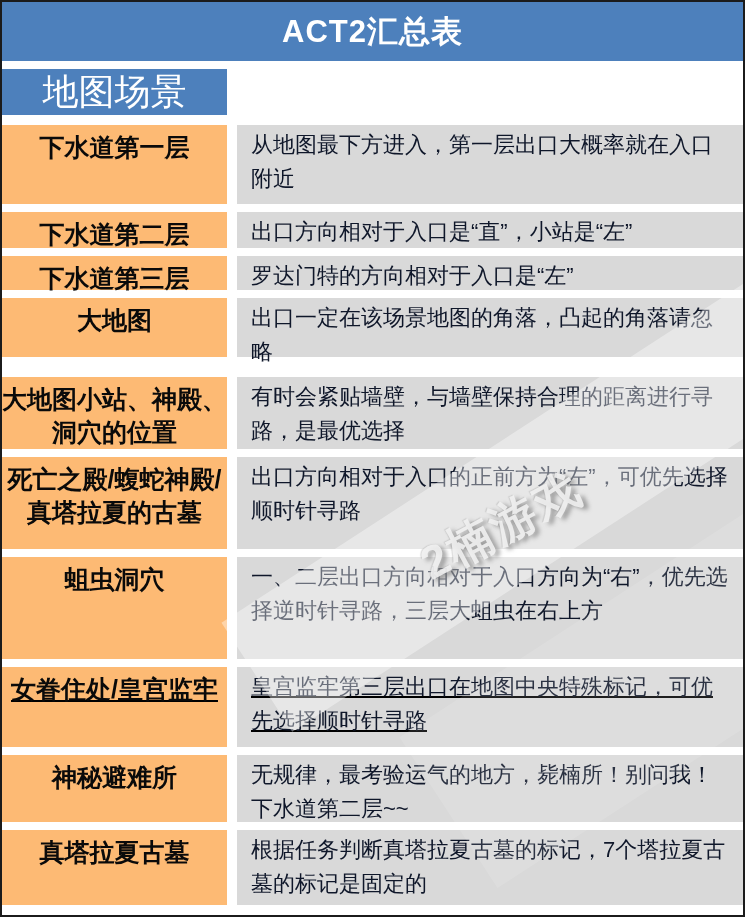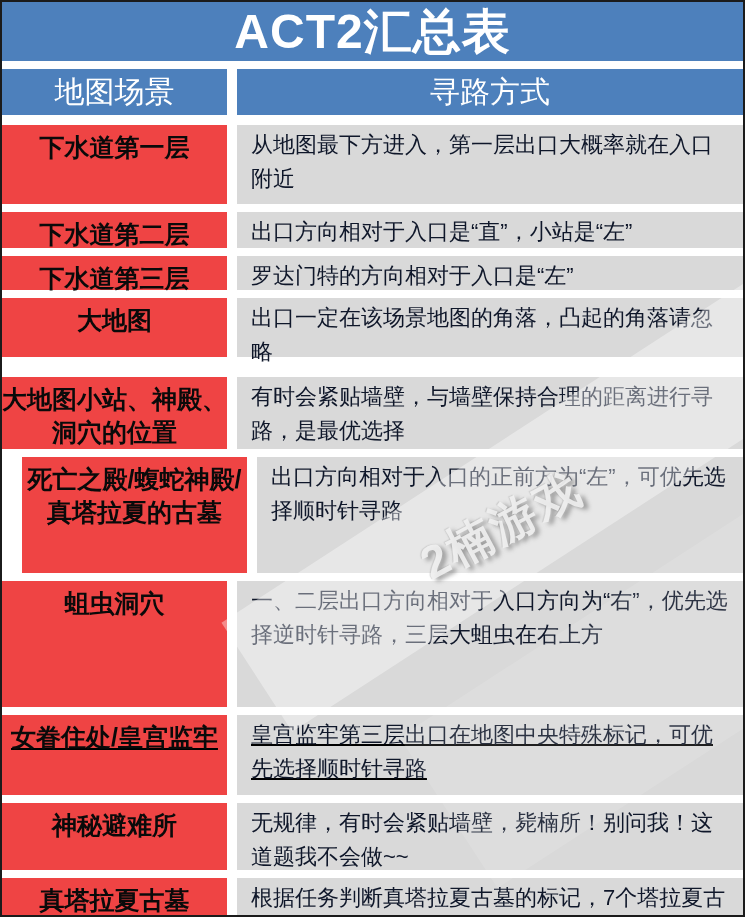--- a/index.html
+++ b/index.html
@@ -8,54 +8,54 @@
     width:745px; height:917px;
     box-sizing:border-box;
     border:2px solid #1b1b1b;
     background:#ffffff;
     overflow:hidden;
     font-family:"Liberation Sans","DejaVu Sans",sans-serif;
   }
   .title-bar {
     height:59px; margin-bottom:8px;
     background:#4d80bc; color:#ffffff;
-    font-size:48px; font-weight:bold; letter-spacing:1px;
+    font-size:31px; font-weight:bold; letter-spacing:1px;
     display:flex; align-items:center; justify-content:center;
   }
   .header-row { display:flex; margin-bottom:10px; height:46px; }
   .hcell {
     background:#4d80bc; color:#ffffff;
-    font-size:30px;
+    font-size:36px;
     display:flex; align-items:center; justify-content:center;
   }
   .hcell.left { width:225px; margin-right:10px; }
   .hcell.right { flex:1; }
   .row { display:flex; margin-bottom:8px; }
   .row:last-child { margin-bottom:0; }
   .scene {
     width:225px; margin-right:10px;
-    background:#ef4444; color:#0a0a0a;
+    background:#fdba74; color:#0a0a0a;
     font-weight:bold; font-size:25px; line-height:33px;
     text-align:center; padding-top:6px; box-sizing:border-box;
   }
   .method {
     flex:1;
     background:#d9d9d9; color:#0f172a;
     font-size:22px; line-height:34px;
     padding:3px 14px 0 14px; box-sizing:border-box;
     text-align:left;
   }
   
   #rows .row:nth-child(1)  { height:79px; }
   #rows .row:nth-child(2)  { height:36px; }
   #rows .row:nth-child(3)  { height:34px; }
   #rows .row:nth-child(4)  { height:59px;justify-content:center; }
   #rows .row:nth-child(5)  { height:72px;margin-top:20px; }
-  #rows .row:nth-child(6)  { height:116px;padding-left:20px; }
-  #rows .row:nth-child(7)  { height:126px;border-radius:6px; }
+  #rows .row:nth-child(6)  { height:92px; }
+  #rows .row:nth-child(7)  { height:102px;border-radius:6px; }
   #rows .row:nth-child(8)  { height:80px;text-decoration:underline; }
   #rows .row:nth-child(9)  { height:67px; }
   #rows .row:nth-child(10) { height:75px; }
   
   .band {
     position:absolute; pointer-events:none;
     transform:rotate(-33deg);
   }
   .band1 {
     left:200px; top:425px; width:680px; height:130px;
@@ -75,21 +75,20 @@
   }
 </style>
 </head>
 <body>
 
 <div class="page">
   <div class="title-bar">ACT2汇总表</div>
 
   <div class="header-row">
     <div class="hcell left">地图场景</div>
-    <div class="hcell right">寻路方式</div>
   </div>
 
   <div id="rows">
       <div class="row">
         <div class="scene">下水道第一层</div>
         <div class="method">从地图最下方进入，第一层出口大概率就在入口附近</div>
       </div>
       <div class="row">
         <div class="scene">下水道第二层</div>
         <div class="method">出口方向相对于入口是“直”，小站是“左”</div>
@@ -113,21 +112,21 @@
       <div class="row">
         <div class="scene">蛆虫洞穴</div>
         <div class="method">一、二层出口方向相对于入口方向为“右”，优先选择逆时针寻路，三层大蛆虫在右上方</div>
       </div>
       <div class="row">
         <div class="scene">女眷住处/皇宫监牢</div>
         <div class="method">皇宫监牢第三层出口在地图中央特殊标记，可优先选择顺时针寻路</div>
       </div>
       <div class="row">
         <div class="scene">神秘避难所</div>
-        <div class="method">无规律，有时会紧贴墙壁，毙楠所！别问我！这道题我不会做~~</div>
+        <div class="method">无规律，最考验运气的地方，毙楠所！别问我！下水道第二层~~</div>
       </div>
       <div class="row">
         <div class="scene">真塔拉夏古墓</div>
         <div class="method">根据任务判断真塔拉夏古墓的标记，7个塔拉夏古墓的标记是固定的</div>
       </div>
     </div>
 
   <div class="band band1"></div>
   <div class="band band2"></div>
   <div class="watermark">2楠游戏</div>

